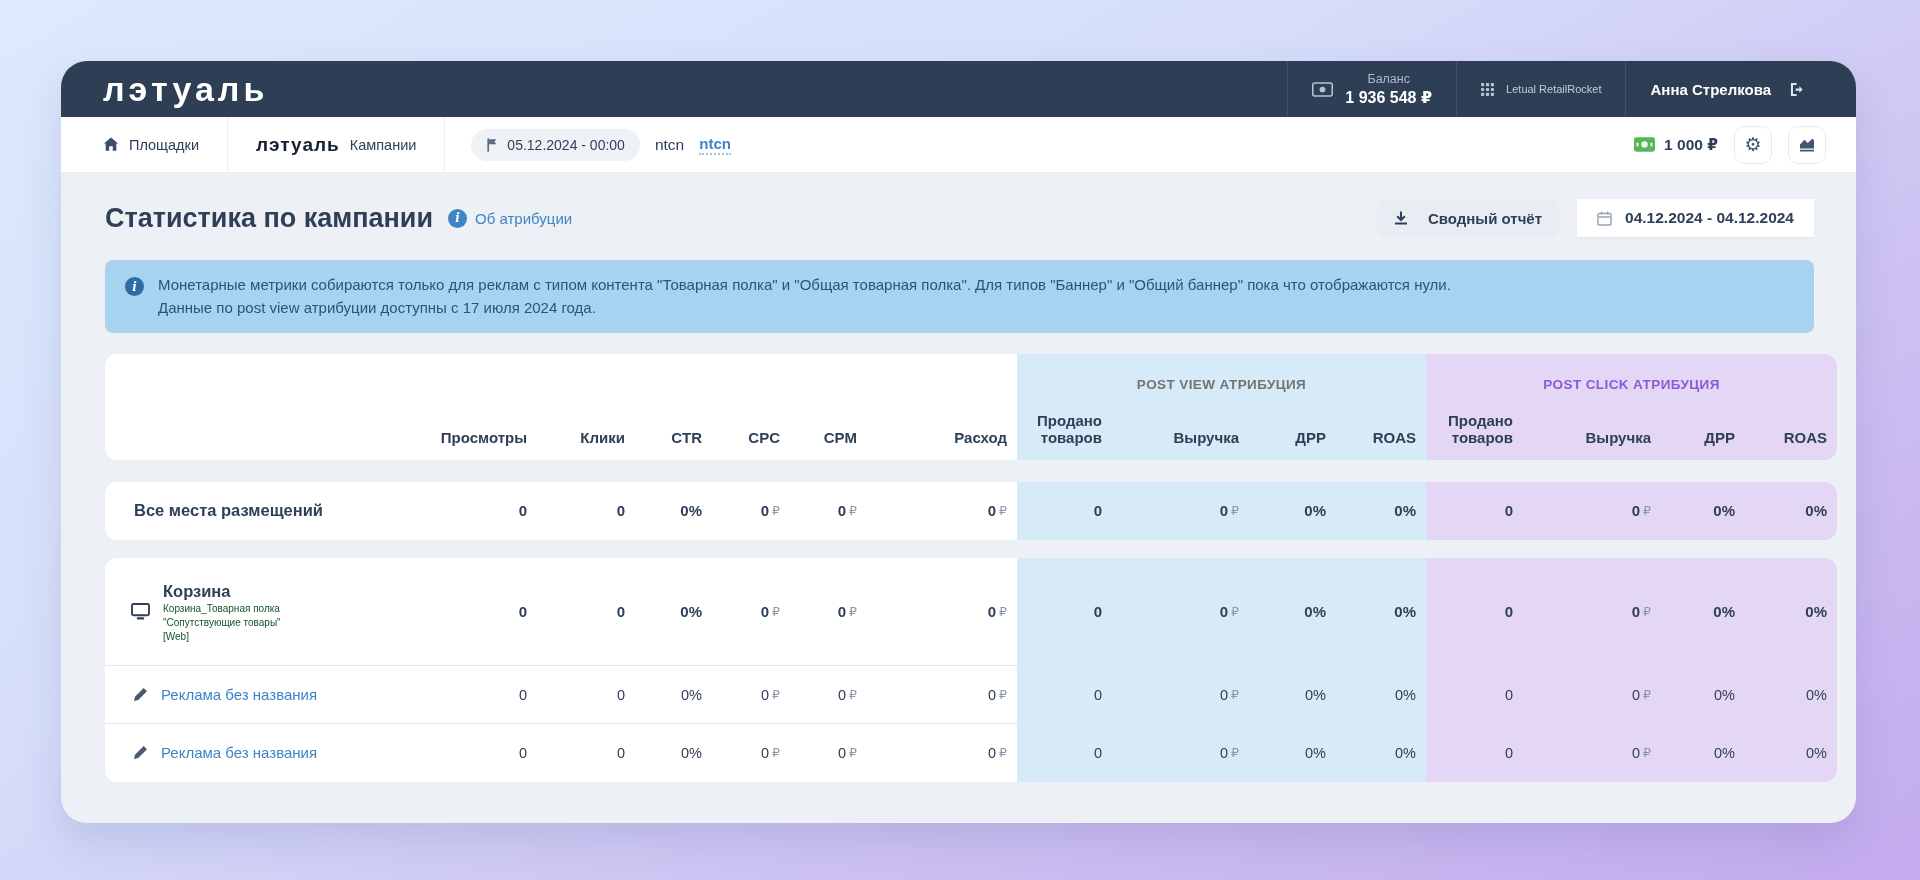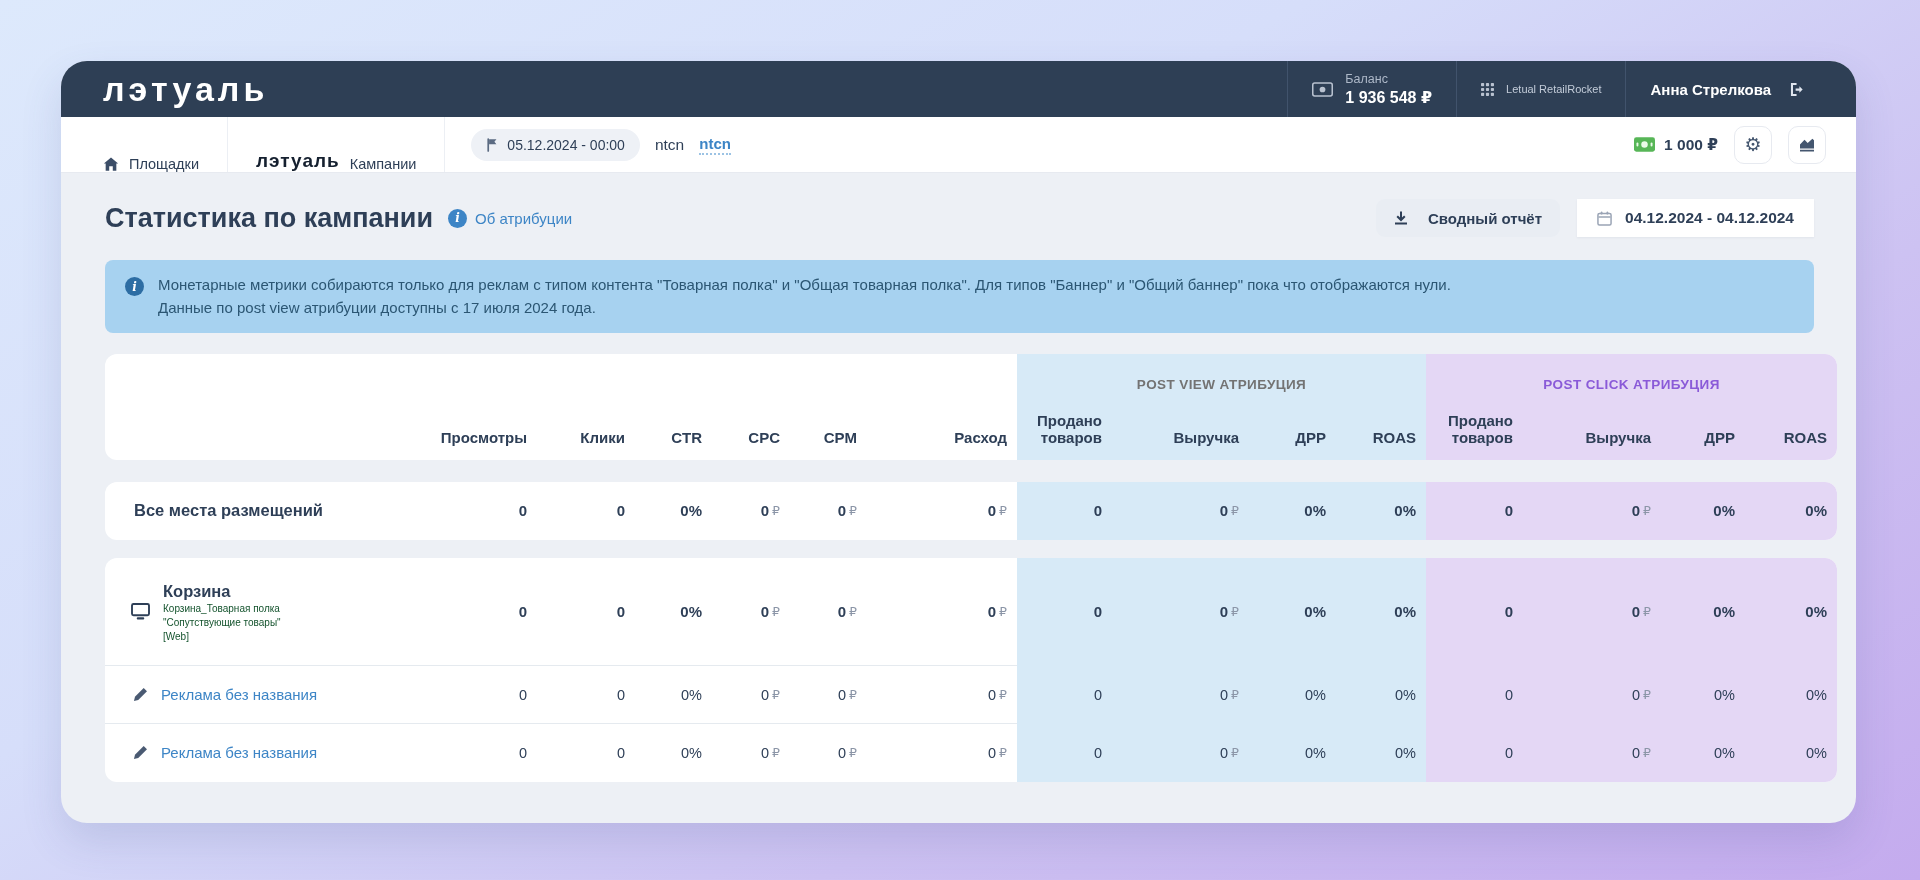--- a/index.html
+++ b/index.html
@@ -13,29 +13,29 @@
   .main-card{
     position:absolute; left:61px; top:61px; width:1795px; height:762px;
     border-radius:26px; background:#edf0f5; overflow:hidden;
     box-shadow:0 18px 40px rgba(70,80,140,.16);
   }
   
   .topbar{ height:56px; background:#2e3f55; display:flex; align-items:stretch; justify-content:space-between; padding-left:42px; }
   .logo{ align-self:center; font-size:34px; font-weight:700; color:#fff; letter-spacing:4px; line-height:1; cursor:pointer; }
   .topbar-right{ display:flex; align-items:stretch; padding-right:26px; }
   .tb-sec{ display:flex; align-items:center; gap:12px; padding:0 24px; border-left:1px solid #41536c; cursor:pointer; }
-  .bal-label{ font-size:12.5px; color:#aeb9c9; line-height:1.3; }
+  .bal-label{ font-size:12.5px; color:#aeb9c9; line-height:1.3;text-align:center; }
   .bal-value{ font-size:16px; font-weight:700; color:#fff; }
   .tb-account{ color:#c3ccd9; font-size:11px; }
   .tb-user{ color:#fff; font-weight:700; font-size:15px; }
   .tb-user-wrap{ gap:18px; }
   
   .subbar{ height:56px; background:#fff; border-bottom:1px solid #e7eaf0; display:flex; align-items:center; justify-content:space-between; }
   .sb-left{ display:flex; align-items:center; height:100%; }
-  .sb-item{ display:flex; align-items:flex-end; gap:10px; padding:0 28px; height:100%; border-right:1px solid #eceff4; font-size:14.5px; cursor:pointer; }
+  .sb-item{ display:flex; align-items:center; gap:10px; padding:0 28px; height:100%; border-right:1px solid #eceff4; font-size:14.5px; cursor:pointer; }
   .sb-item:first-child{ padding-left:42px; }
   .sb-brand{ font-size:19px; font-weight:700; letter-spacing:1px; color:#15202f; }
   .sb-chiprow{ display:flex; align-items:center; gap:15px; padding:0 26px; }
   .chip{ display:flex; align-items:center; gap:9px; background:#eef1f6; border-radius:17px; padding:8px 15px; font-size:14px; color:#2e3f57; }
   .tag-plain{ font-size:15.5px; }
   .tag-link{ font-size:15px; color:#3d85c6; font-weight:700; border-bottom:2px dotted #9cc3e4; padding-bottom:1px; cursor:pointer; }
   .sb-right{ display:flex; align-items:center; gap:16px; padding-right:30px; }
   .wallet{ display:flex; align-items:center; gap:9px; font-weight:700; font-size:15.5px; }
   .icon-btn{ width:38px; height:38px; border:1px solid #e7eaf0; border-radius:10px; background:#fff; display:flex; align-items:center; justify-content:center; cursor:pointer; color:#44566f; font-size:19px; }
   

